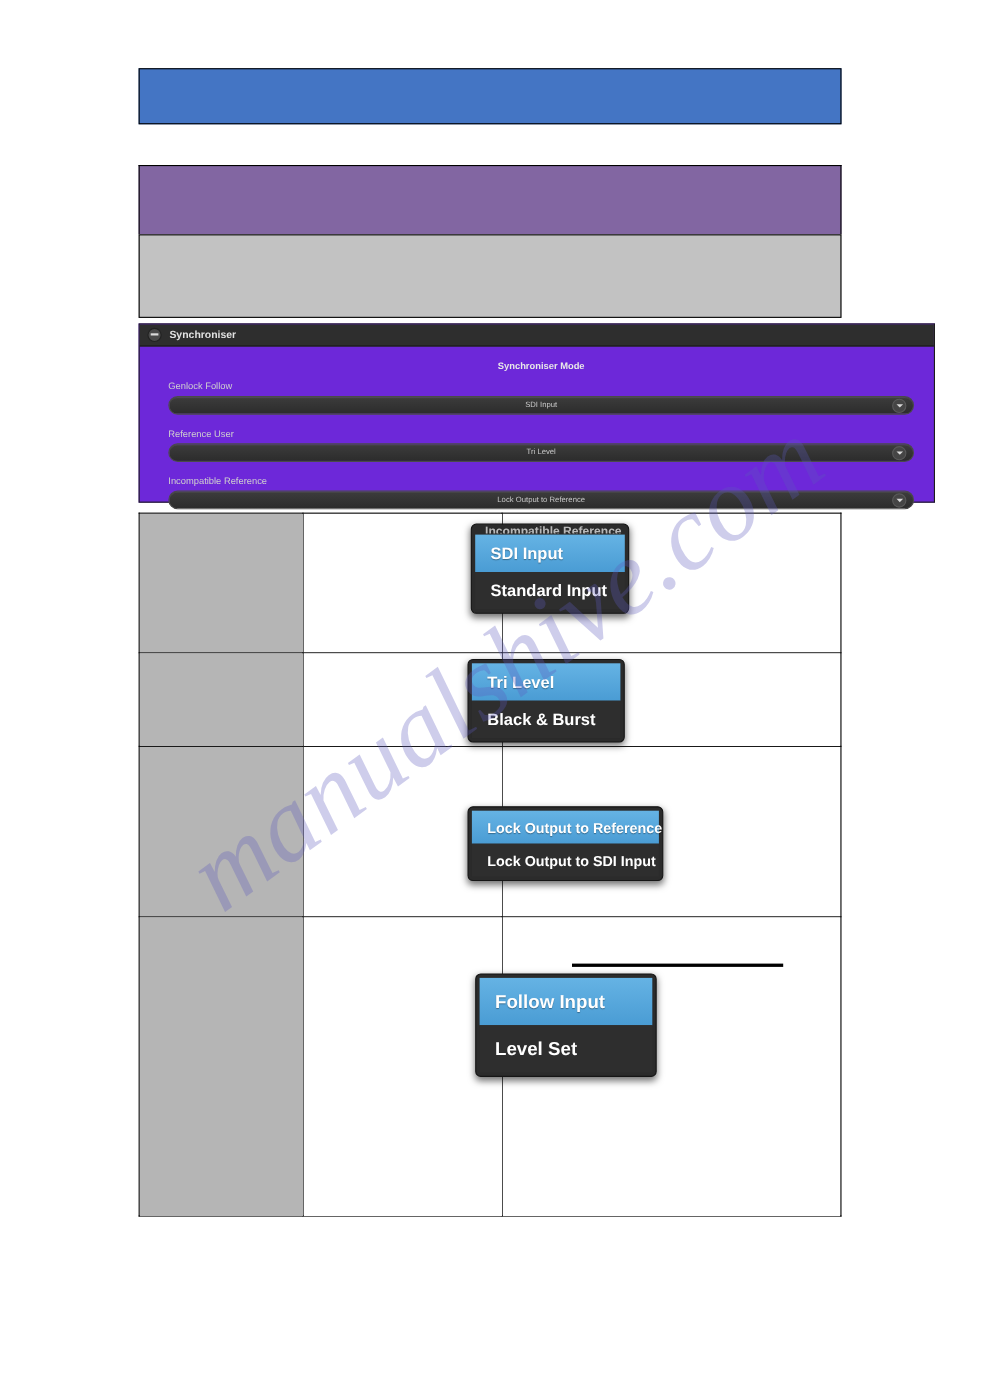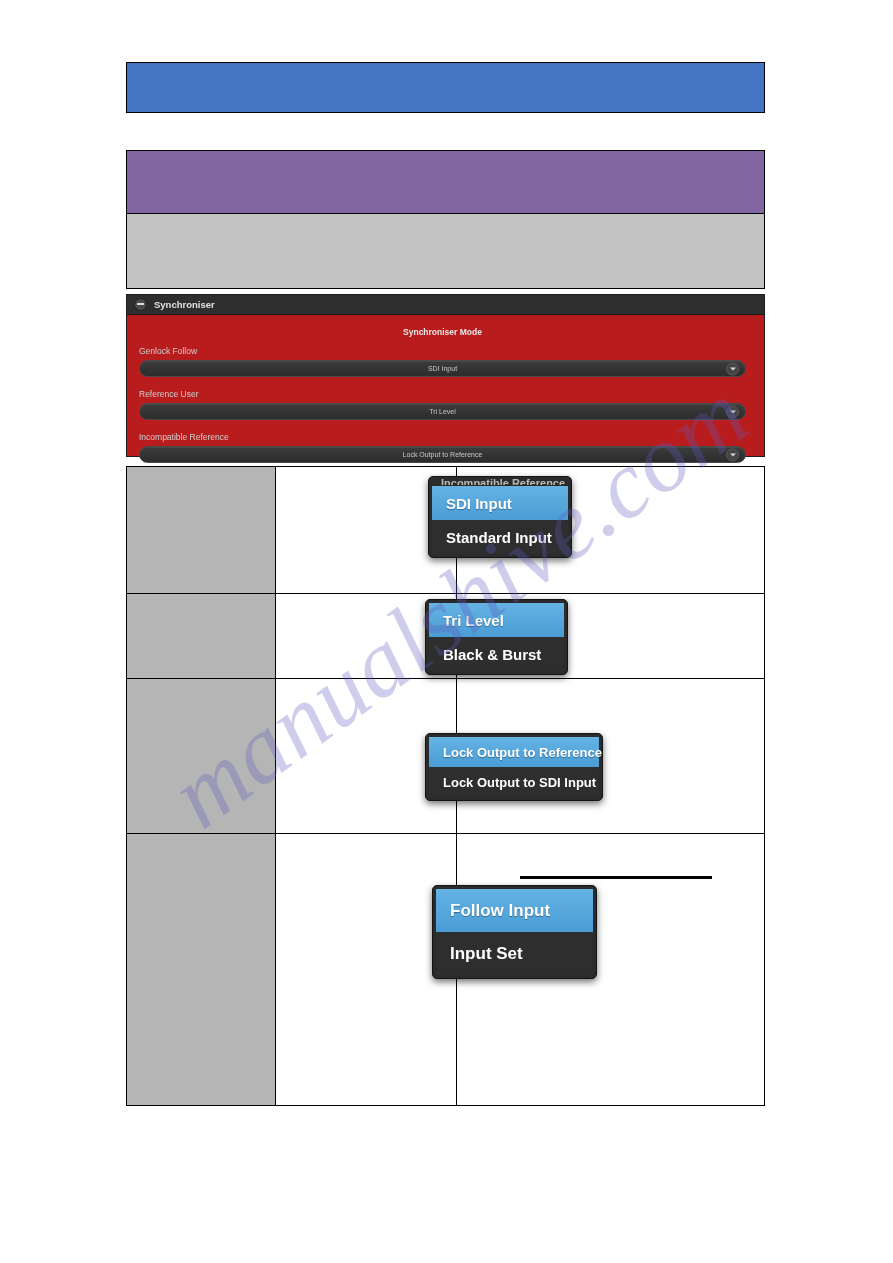--- a/index.html
+++ b/index.html
@@ -62,23 +62,23 @@
     width: 639px;
     height: 76px;
     background: #c2c2c2;
   }
 
   
   #sync-panel {
     position: absolute;
     left: 126px;
     top: 294px;
-    width: 639px;
+    width: 724px;
     height: 163px;
-    background: #b91c1c;
+    background: #6d28d9;
     border: 1px solid #1d1d1d;
     box-sizing: border-box;
     color: #d2d2d2;
     z-index: 5;
   }
   #sync-header {
     height: 20px;
     background: #2e2e2e;
     border-bottom: 1px solid #1a1a1a;
     display: flex;
@@ -110,21 +110,21 @@
     color: #e2e2e2;
     margin-left: 7px;
   }
 
   #sync-body {
     display: flex;
     padding: 12px 0 0 0;
   }
   .sync-col {
     flex: 1 1 50%;
-    padding: 0 18px 0 12px;
+    padding: 0 18px 0 26px;
     box-sizing: border-box;
   }
   .col-title {
     text-align: center;
     font-size: 8.5px;
     font-weight: bold;
     color: #e8e8e8;
     margin-bottom: 9px;
   }
   .field-label {
@@ -356,21 +356,21 @@
         </div>
       </td>
       <td class="col-right"></td>
     </tr>
 
     <tr style="height:272px">
       <td class="col-gray"></td>
       <td class="col-mid">
         <div class="popup" id="popup-output">
           <div class="popup-item selected">Follow Input</div>
-          <div class="popup-item plain">Input Set</div>
+          <div class="popup-item plain">Level Set</div>
         </div>
       </td>
       <td class="col-right">
         <div class="redact-rule" style="left:63px; top:42px; width:192px;"></div>
         <div class="redact-rule" style="left:5px; top:58px; width:74px;"></div>
       </td>
     </tr>
 
   </tbody>
 </table>

